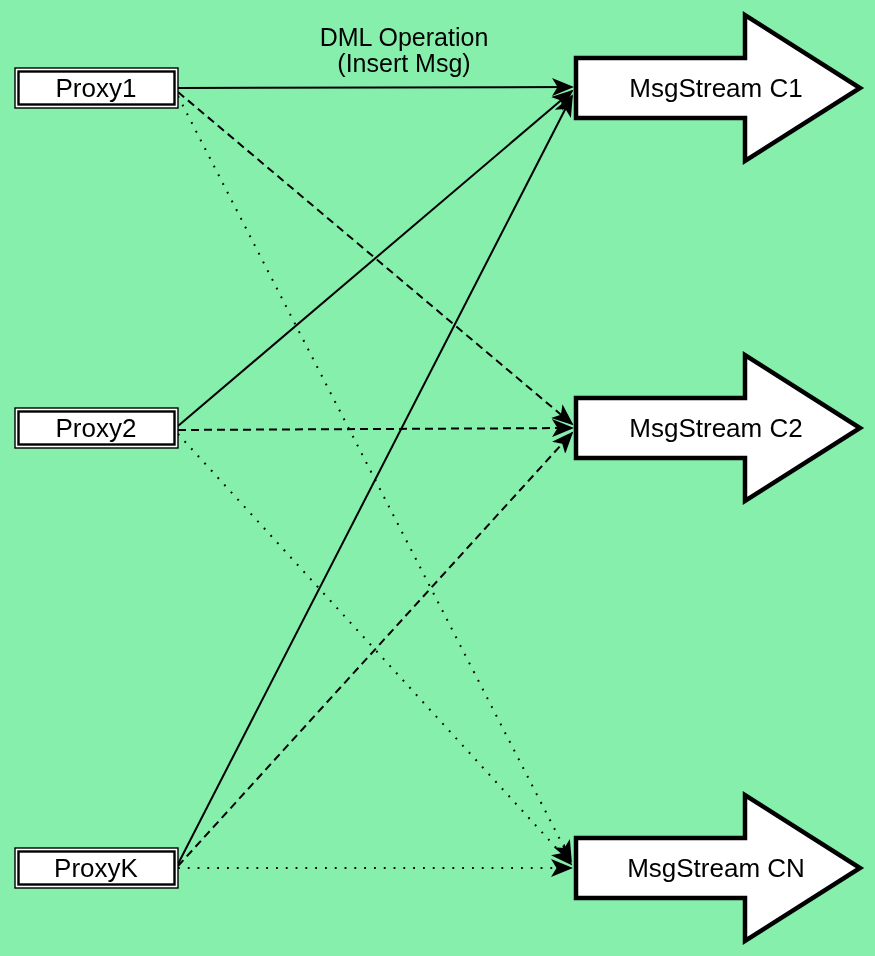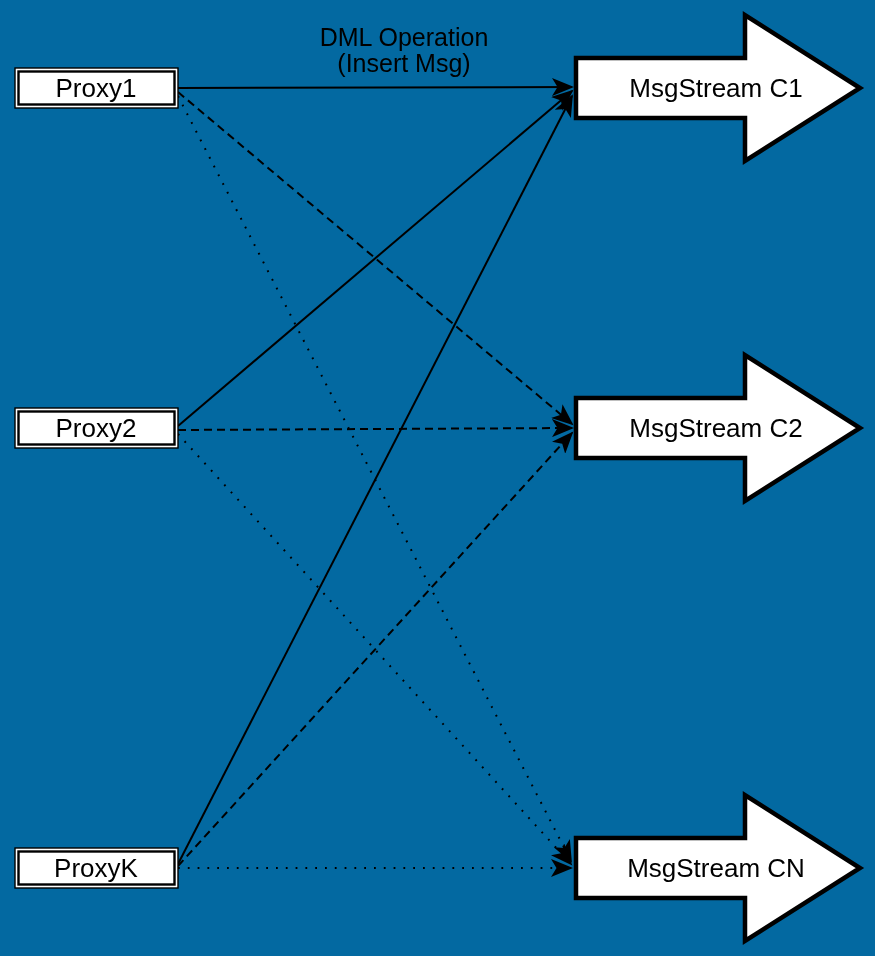--- a/index.html
+++ b/index.html
@@ -4,21 +4,21 @@
 <style>
   html, body {
     margin: 0;
     padding: 0;
     background: #ffffff;
   }
   .stage {
     position: relative;
     width: 875px;
     height: 956px;
-    background: #0369a1;
+    background: #86efac;
     overflow: hidden;
   }
   svg { display: block; }
   .lbl {
     font-family: "Liberation Sans", sans-serif;
     font-size: 26px;
     fill: #000000;
   }
   .title-lbl {
     font-family: "Liberation Sans", sans-serif;

